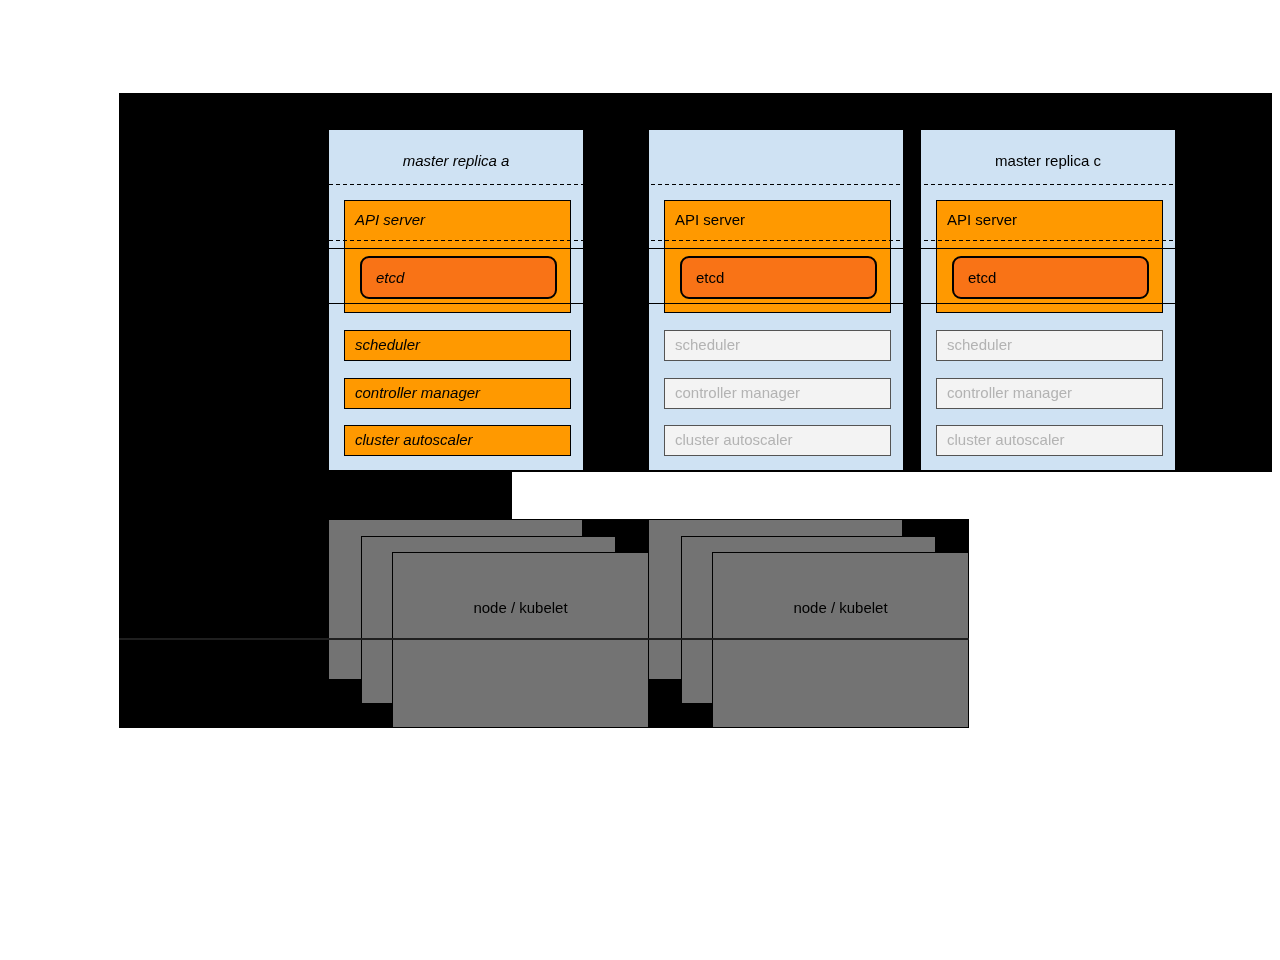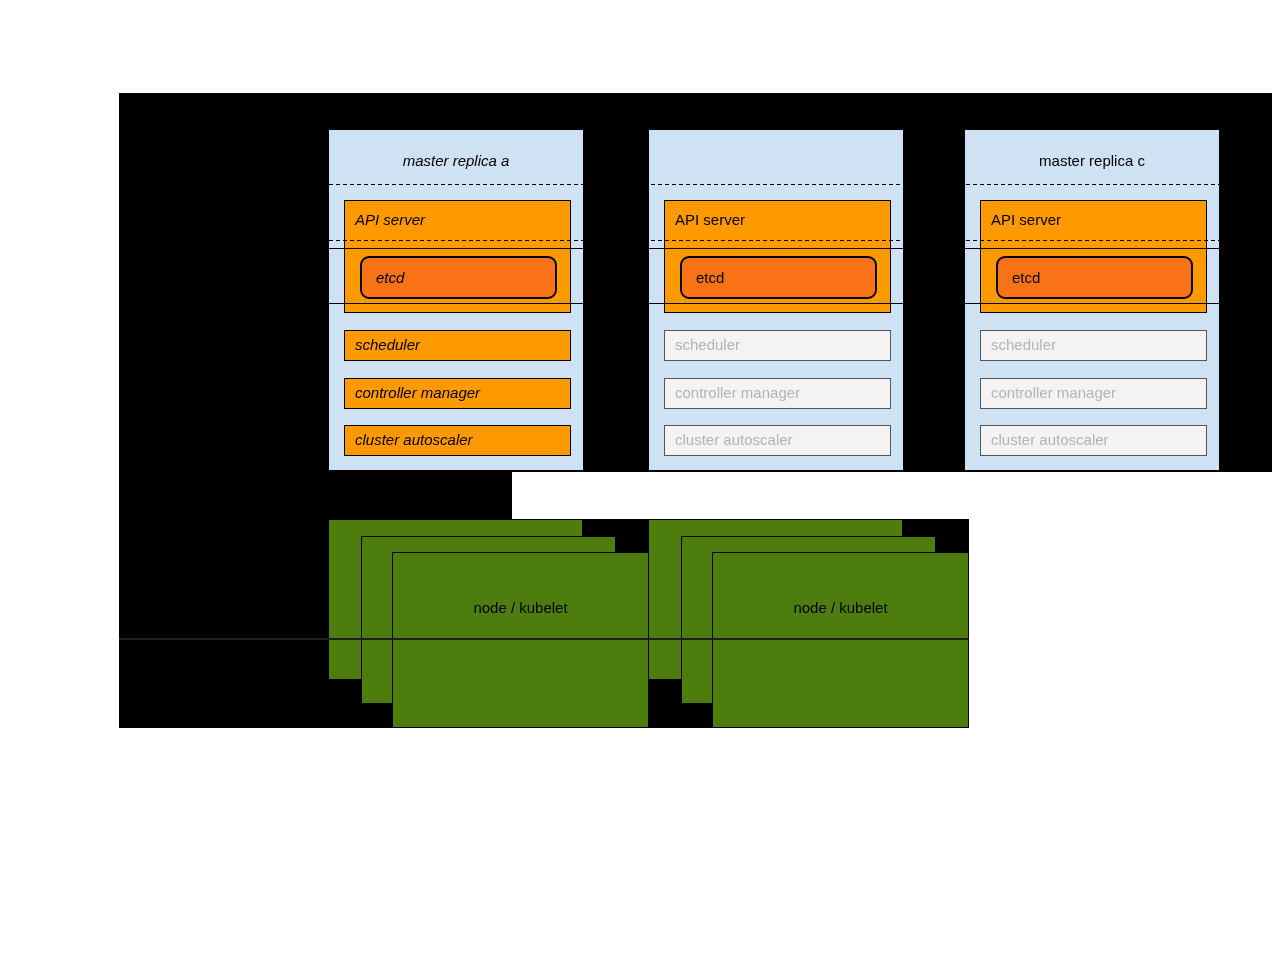--- a/index.html
+++ b/index.html
@@ -36,21 +36,21 @@
     position:absolute;left:14px;top:0;height:100%;display:flex;align-items:center;
   }
   .comp-box{
     position:absolute;border:1px solid #000000;z-index:12;
     font-size:15px;line-height:27px;
   }
   .comp-box .comp-label{position:absolute;left:10px;top:0;line-height:27px;white-space:nowrap;}
   .comp-active{background:#ff9900;color:#000000;border-color:#000000;}
   .comp-standby{background:#f3f3f3;color:#b3b3b3;border-color:#545454;}
   .overlay-line{z-index:30;}
-  .node-box{background:#4d7c0f;border:1px solid #000000;}
+  .node-box{background:#737373;border:1px solid #000000;}
   .node-label{
     position:absolute;left:0;width:100%;text-align:center;
     font-size:15px;color:#000000;height:34px;line-height:34px;
   }
   .node-line{background:#1f1f1f;z-index:25;}
 </style>
 </head>
 <body>
 
 <div id="canvas">
@@ -88,21 +88,21 @@
         <div class="comp-box comp-standby" style="left:15px;top:200px;width:225px;height:29px;">
           <div class="comp-label">scheduler</div>
         </div>
         <div class="comp-box comp-standby" style="left:15px;top:248px;width:225px;height:29px;">
           <div class="comp-label">controller manager</div>
         </div>
         <div class="comp-box comp-standby" style="left:15px;top:295px;width:225px;height:29px;">
           <div class="comp-label">cluster autoscaler</div>
         </div>
       </div>
-      <div class="abs master-box" style="left:964px;top:129px;width:256px;height:342px;">
+      <div class="abs master-box" style="left:920px;top:129px;width:256px;height:342px;">
         <div class="master-title">master replica c</div>
         <div class="api-box" style="left:15px;top:70px;width:225px;height:111px;">
           <div class="api-label">API server</div>
         </div>
         <div class="etcd-pill" style="left:31px;top:126px;width:193px;height:39px;">
           <div class="etcd-label">etcd</div>
         </div>
         <div class="comp-box comp-standby" style="left:15px;top:200px;width:225px;height:29px;">
           <div class="comp-label">scheduler</div>
         </div>

